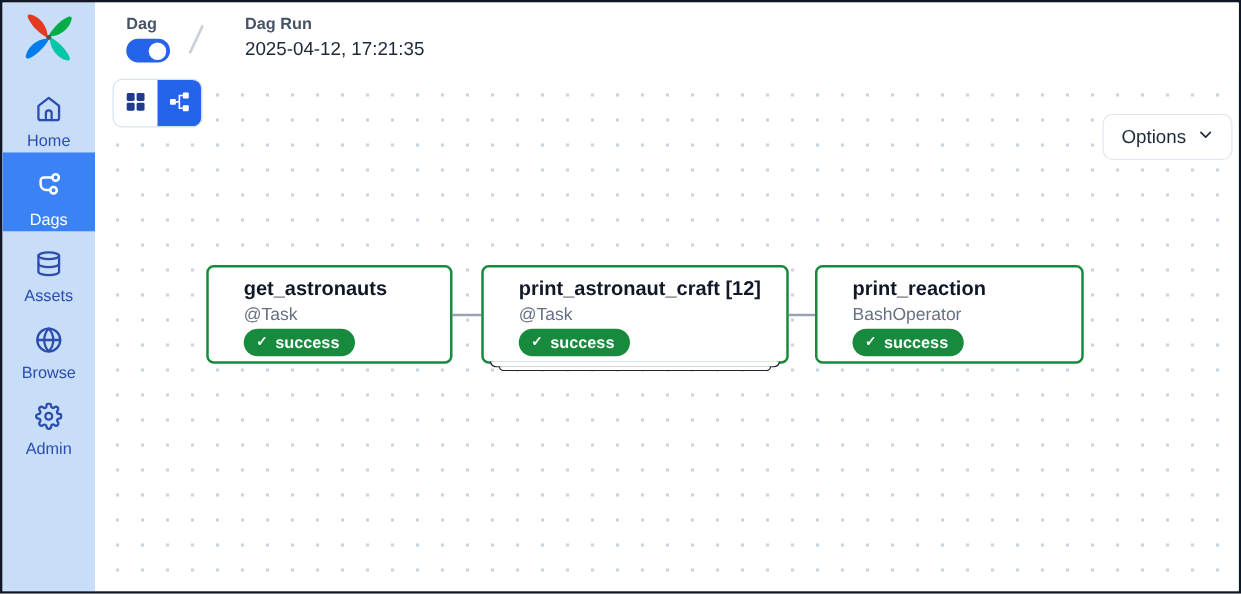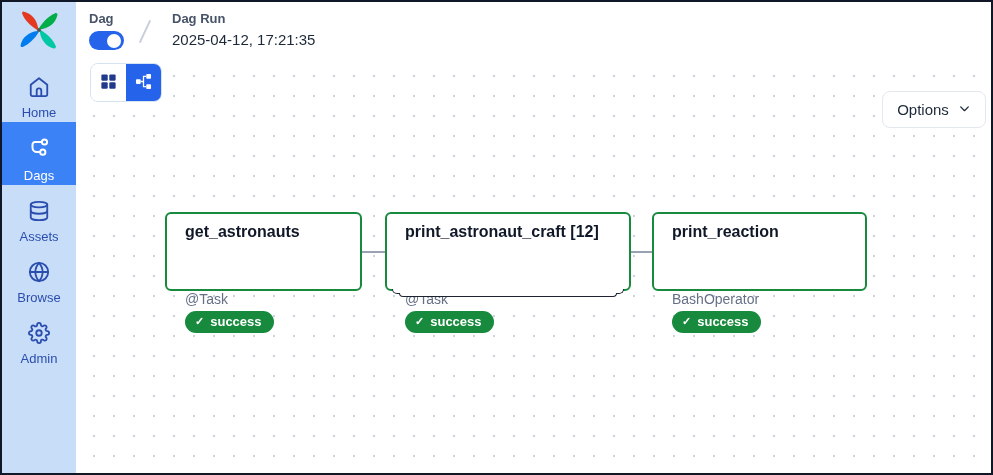--- a/index.html
+++ b/index.html
@@ -15,43 +15,43 @@
   .nav-item.active { background:#3b82f6; color:#ffffff; }
 
   
   .main { flex:1; position:relative; background:#ffffff; }
   .canvas { position:absolute; left:0; right:0; top:56px; bottom:0;
     background-image: radial-gradient(circle, #c9d3df 1.2px, transparent 1.4px);
     background-size:20px 20px; background-position:8px 8px; }
 
   
   .header { position:absolute; top:0; left:0; right:0; height:56px; background:#fff; display:flex; align-items:flex-start; padding:9px 0 0 13px; }
-  .hgroup { display:flex; flex-direction:column; gap:5px; }
+  .hgroup { display:flex; flex-direction:column; gap:5px;margin-left:12px; }
   .hlabel { font-size:13px; font-weight:700; color:#475467; }
   .hrow { display:flex; align-items:center; gap:10px; }
   .dag-link { font-size:15px; color:#2563eb; text-decoration:none; cursor:pointer; }
   .timestamp { font-size:15px; color:#1d2939; }
   .slash { width:2px; height:25px; background:#c6cfda; transform:rotate(25deg); margin:8px 26px 0 20px; border-radius:2px; }
 
   
   .toggle { width:35px; height:19px; border-radius:10px; background:#2563eb; position:relative; cursor:pointer; }
   .toggle .knob { position:absolute; top:2.5px; right:3px; width:14px; height:14px; border-radius:50%; background:#fff; }
 
   
   .view-toggle { position:absolute; left:14px; top:61px; display:flex; border:1px solid #d5e2f2; border-radius:8px; overflow:hidden; background:#fff; }
   .view-btn { width:35px; height:37px; display:flex; align-items:center; justify-content:center; cursor:pointer; background:#fff; border:none; color:#223a8c; }
   .view-btn.selected { background:#2563eb; color:#fff; }
 
   
   .options-btn { position:absolute; top:61px; right:5px; height:37px; width:104px; background:#fff; border:1px solid #e3e8ef; border-radius:8px; display:flex; align-items:center; justify-content:center; gap:9px; font-size:15px; color:#1d2939; cursor:pointer;margin-top:28px; }
 
   
-  .node { position:absolute; height:79px; background:#fff; border:2px solid #178a3d; border-radius:6px; padding:7px 18px 0; }
+  .node { position:absolute; height:79px; background:#fff; border:2px solid #178a3d; border-radius:6px; padding:7px 28px 0; }
   .node-title { font-size:16px; font-weight:700; color:#101828; line-height:21px; white-space:nowrap; }
-  .node-subtitle { font-size:14px; color:#667085; line-height:19px;margin-top:48px; }
+  .node-subtitle { font-size:14px; color:#667085; line-height:19px; }
   .badge { display:inline-flex; align-items:center; gap:6px; background:#178a3d; color:#fff; font-size:13px; font-weight:600; border-radius:999px; padding:3px 12px 4px 10px; margin-top:2px; }
   .badge .check { font-size:11px; font-weight:700; }
 
   .stack-edge-1 { position:absolute; left:5px; right:5px; bottom:-5px; height:5px; border:1.5px solid #1d2430; border-top:none; border-radius:0 0 7px 7px; background:#fff; }
   .stack-edge-2 { position:absolute; left:12px; right:12px; bottom:-8px; height:4px; border:1.2px solid #1d2430; border-top:none; border-radius:0 0 7px 7px; background:#fff; }
 
   .edge { position:absolute; height:2px; background:#98a2b3; }
 </style>
 </head>
 <body>

